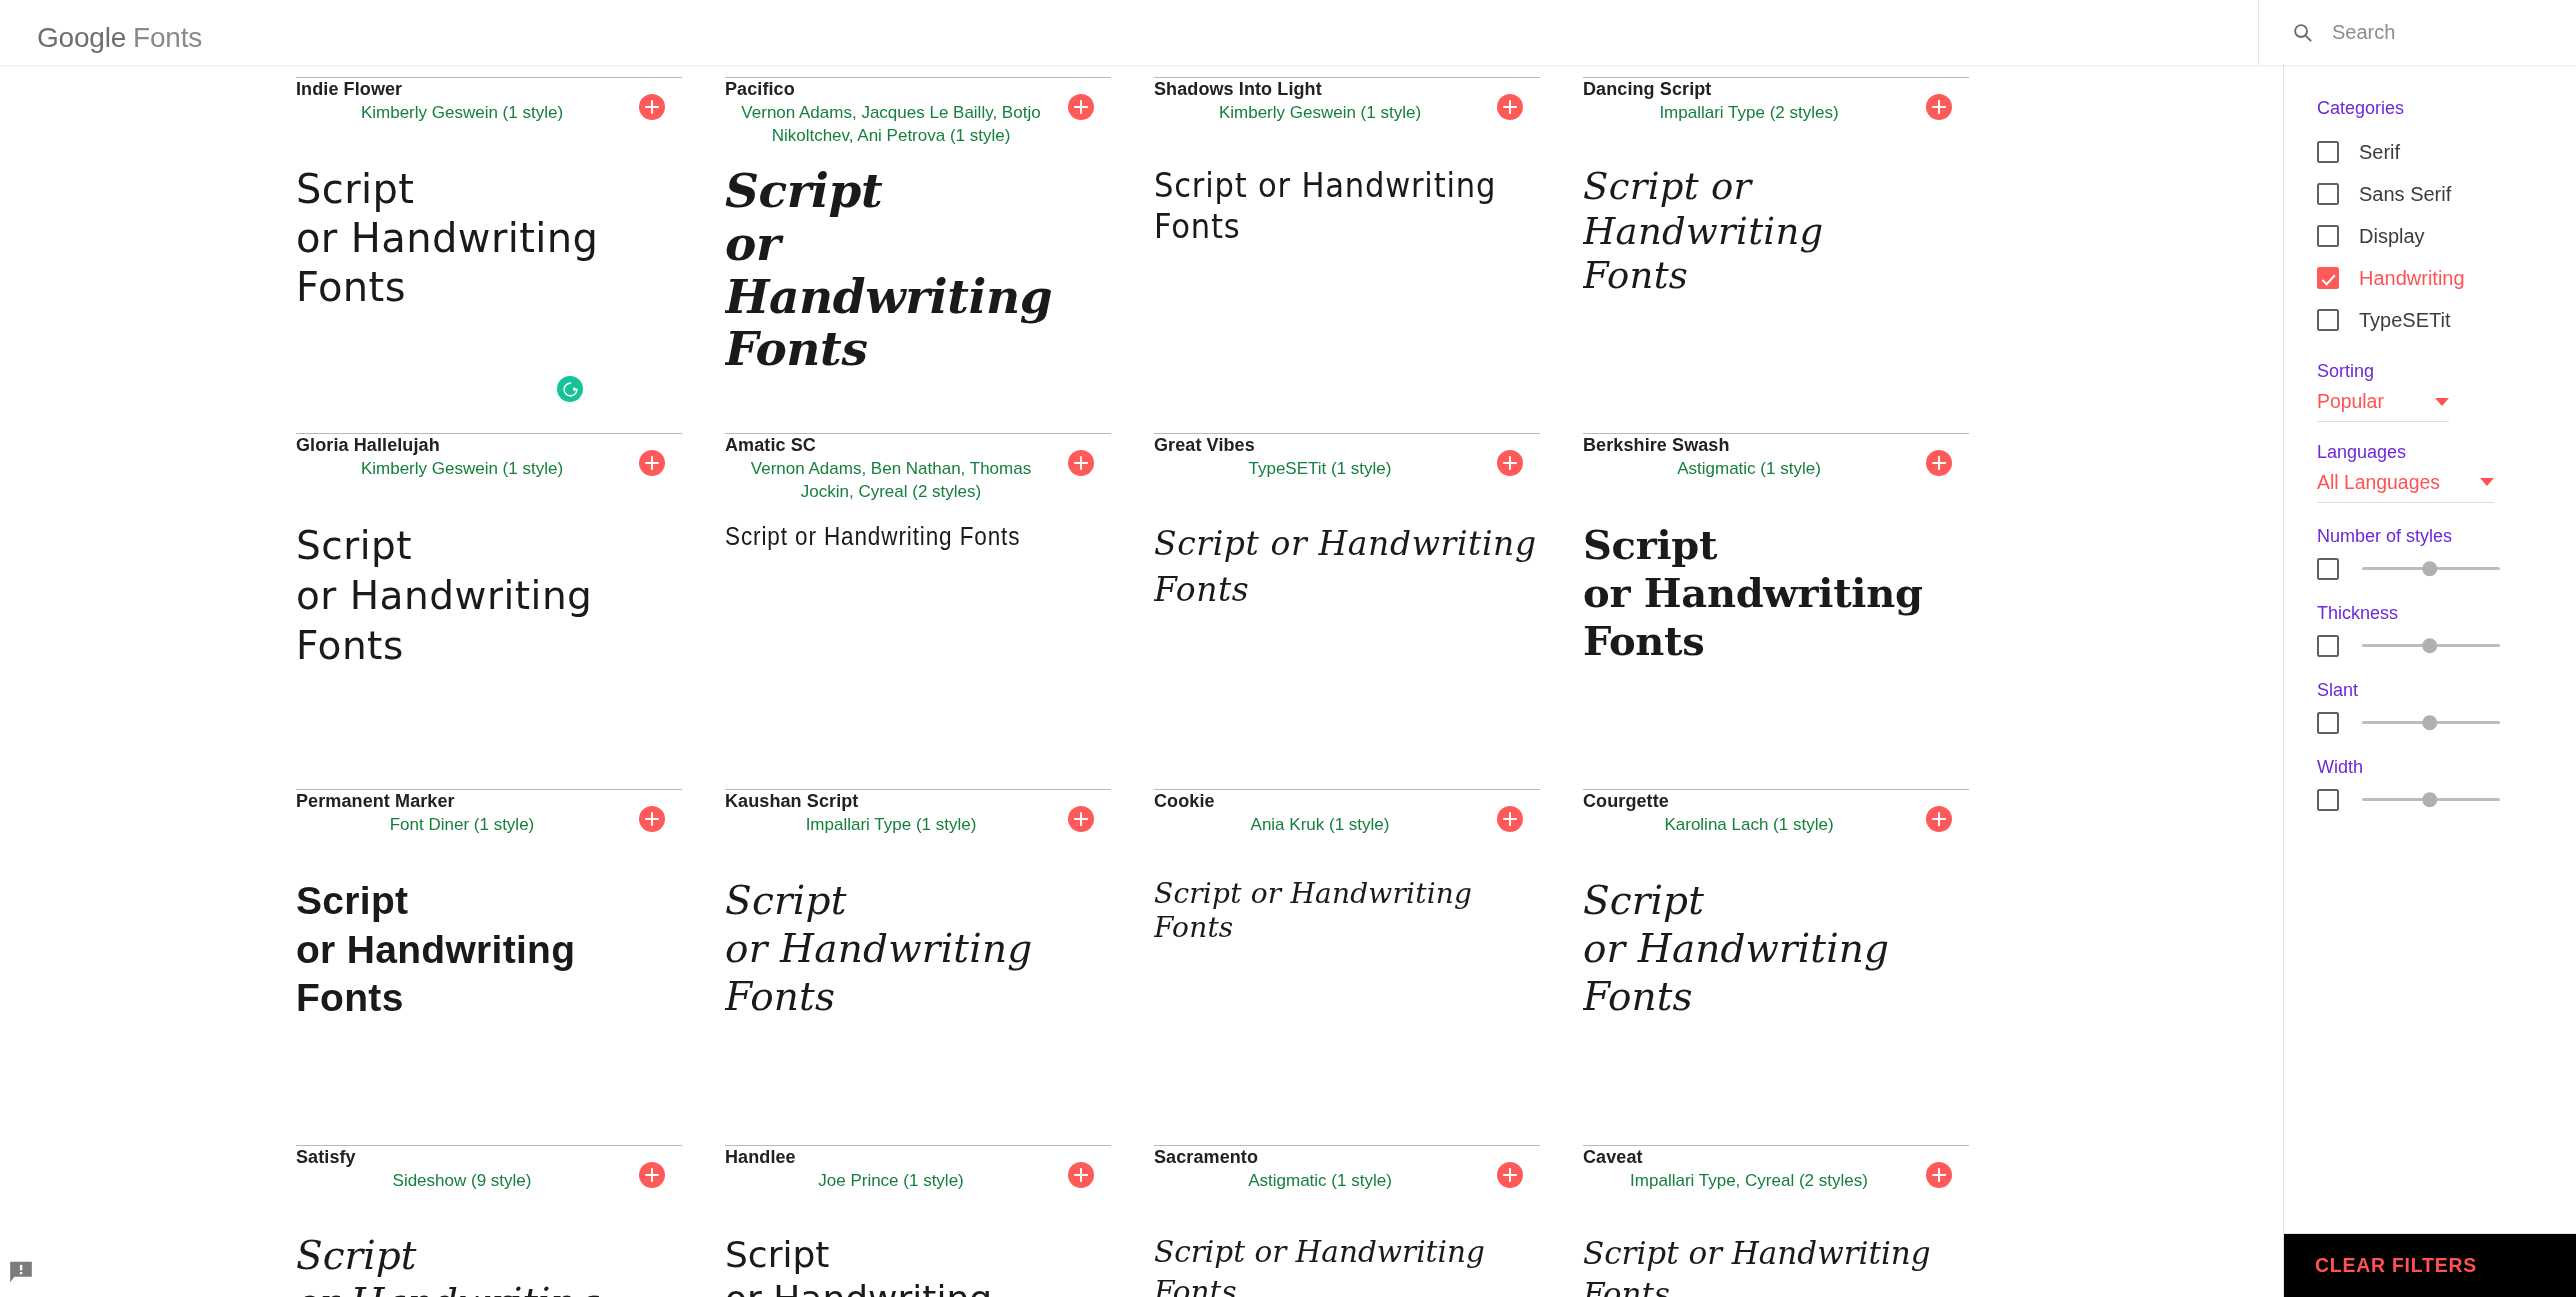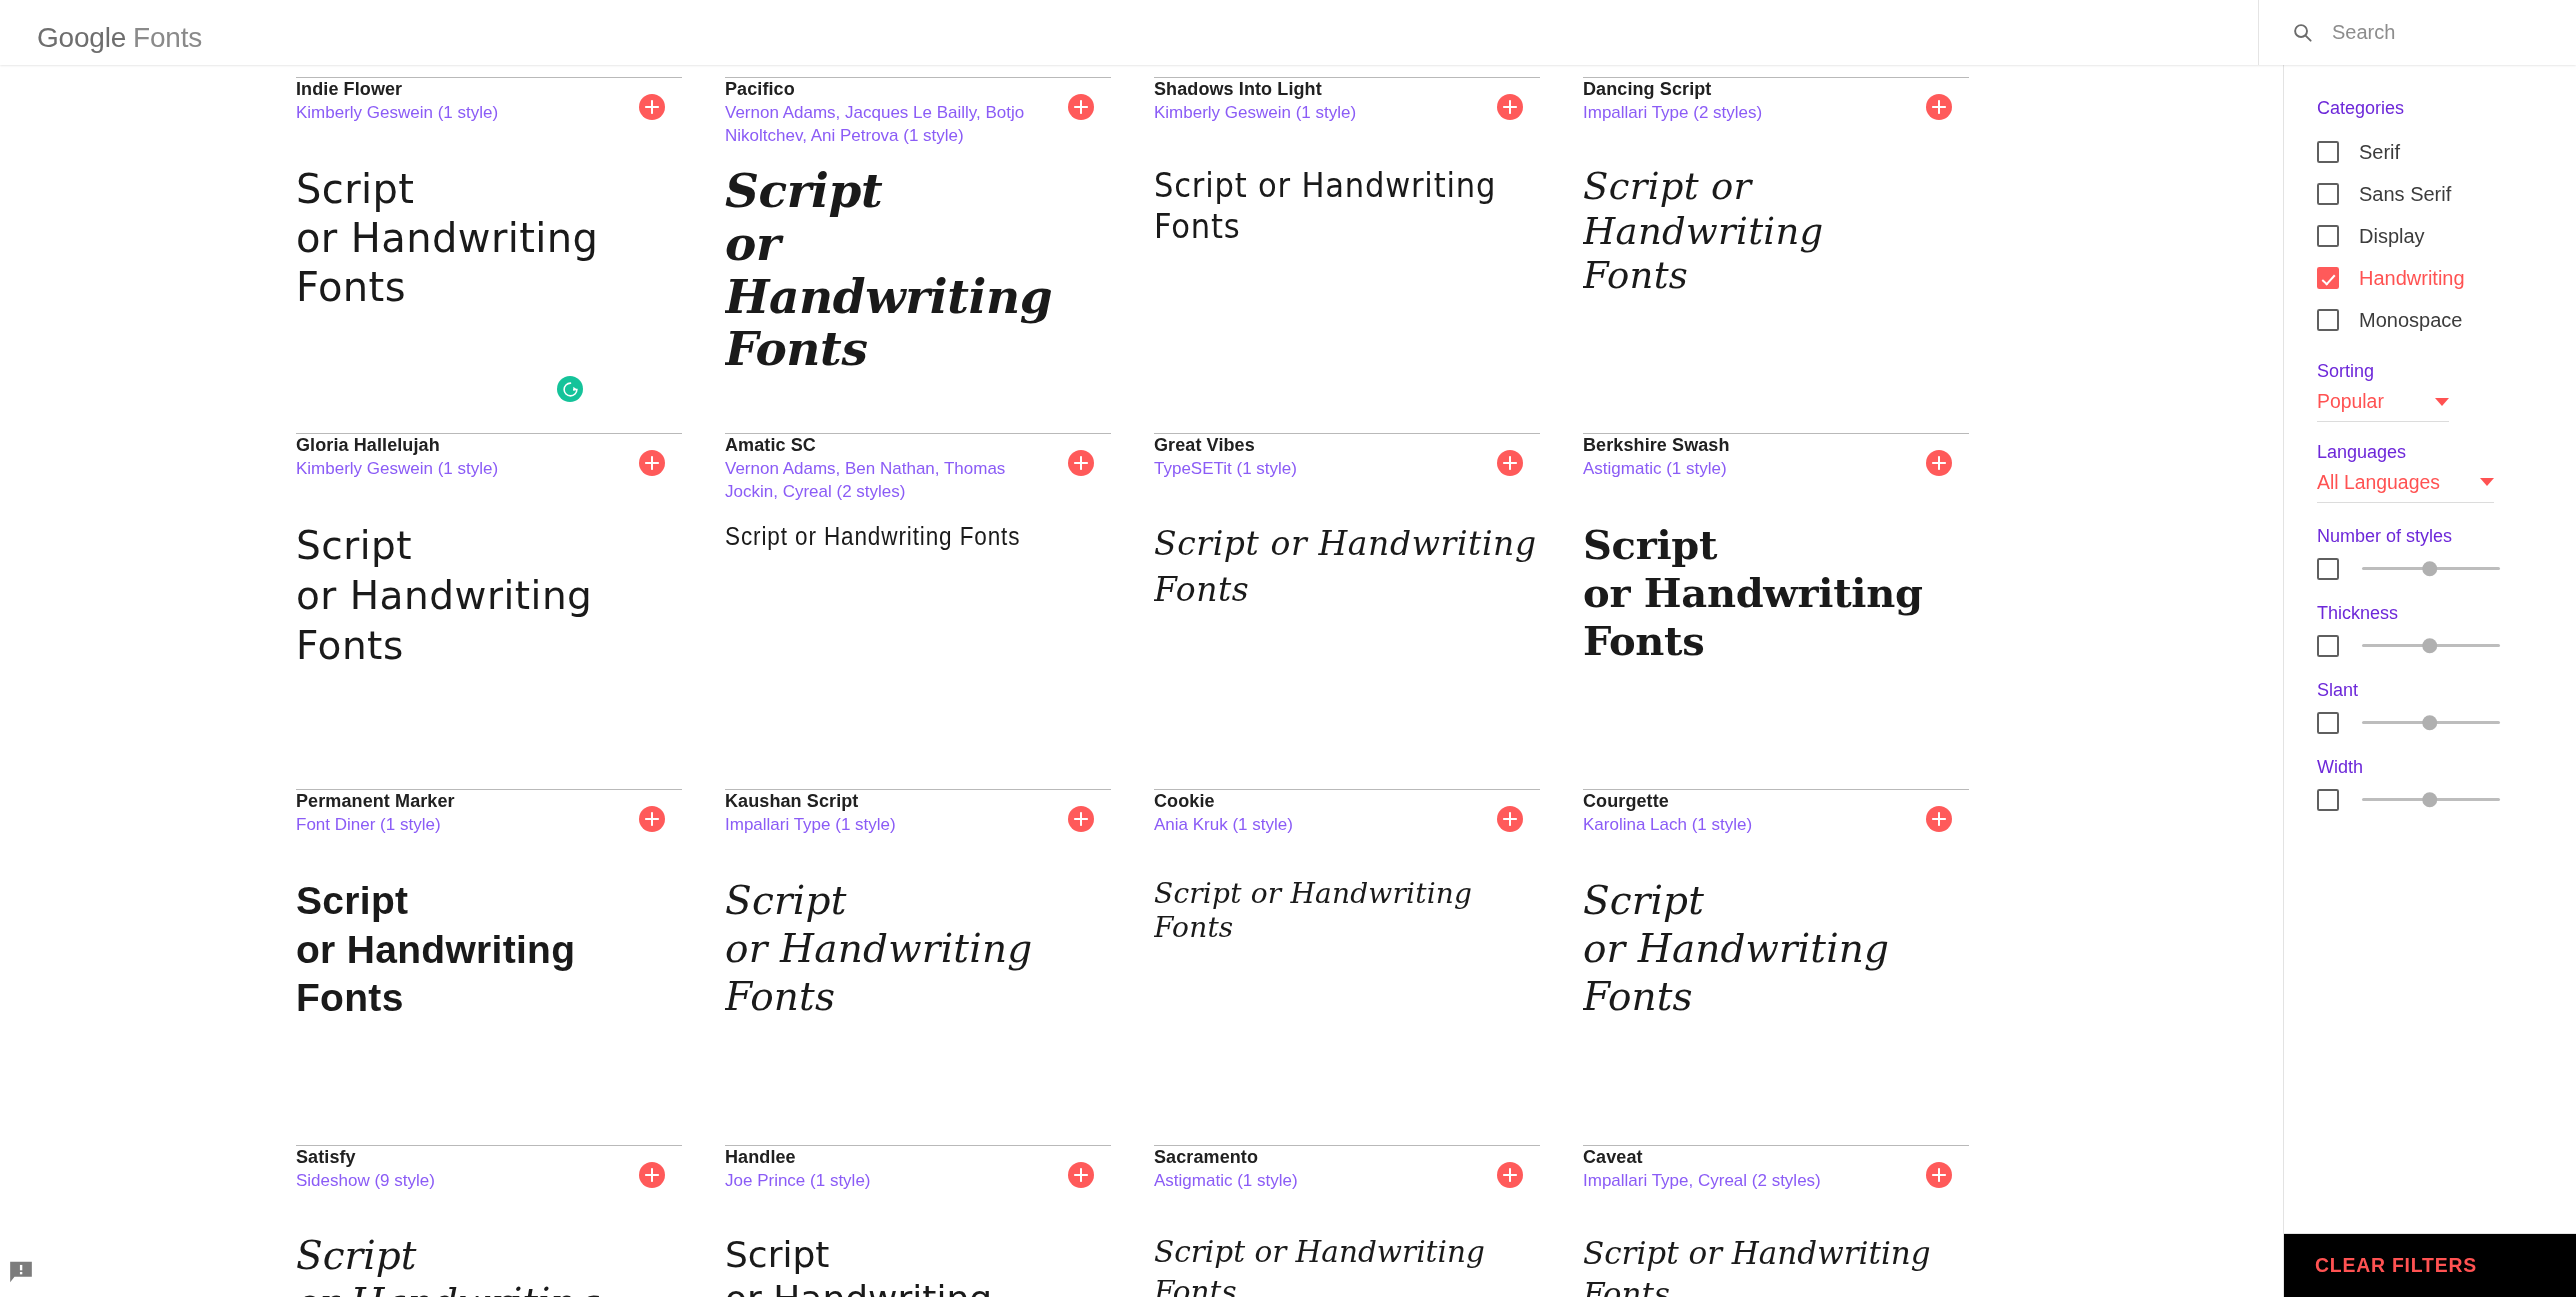--- a/index.html
+++ b/index.html
@@ -88,22 +88,22 @@
     height: 356px;
     border-top: 1.6px solid #b9b9b9;
     padding-top: 0;
     overflow: hidden;
   }
   .card-name {
     font-size: 18px; font-weight: bold; color: #212121;
     line-height: 1.25; letter-spacing: 0.1px;
   }
   .card-meta {
-    font-size: 17px; color: #8b5cf6; line-height: 1.32;
-    margin-top: 1.6px; padding-right: 54px;
+    font-size: 17px; color: #15803d; line-height: 1.32;
+    margin-top: 1.6px; padding-right: 54px; text-align: center;
   }
   .add-btn {
     position: absolute; right: 17px; top: 15.5px;
     width: 26px; height: 26px; border-radius: 50%;
     background: #ff5a5a;
     display: flex; align-items: center; justify-content: center;
     cursor: pointer; border: none;
   }
   .add-btn::before, .add-btn::after {
     content: ""; position: absolute; background: #fff; border-radius: 0.8px;
@@ -406,21 +406,21 @@
       <div class="cat-row">
         <span class="cbox"></span>
         <span class="cat-label">Display</span>
       </div>
       <div class="cat-row">
         <span class="cbox checked"></span>
         <span class="cat-label on">Handwriting</span>
       </div>
       <div class="cat-row">
         <span class="cbox"></span>
-        <span class="cat-label">Monospace</span>
+        <span class="cat-label">TypeSETit</span>
       </div>
     </div>
 
   <div class="sb-block">
     <div class="sb-section-title">Sorting</div>
     <div class="sb-dropdown">
       <span class="sb-dd-value">Popular</span>
       <span class="caret"></span>
     </div>
   </div>

